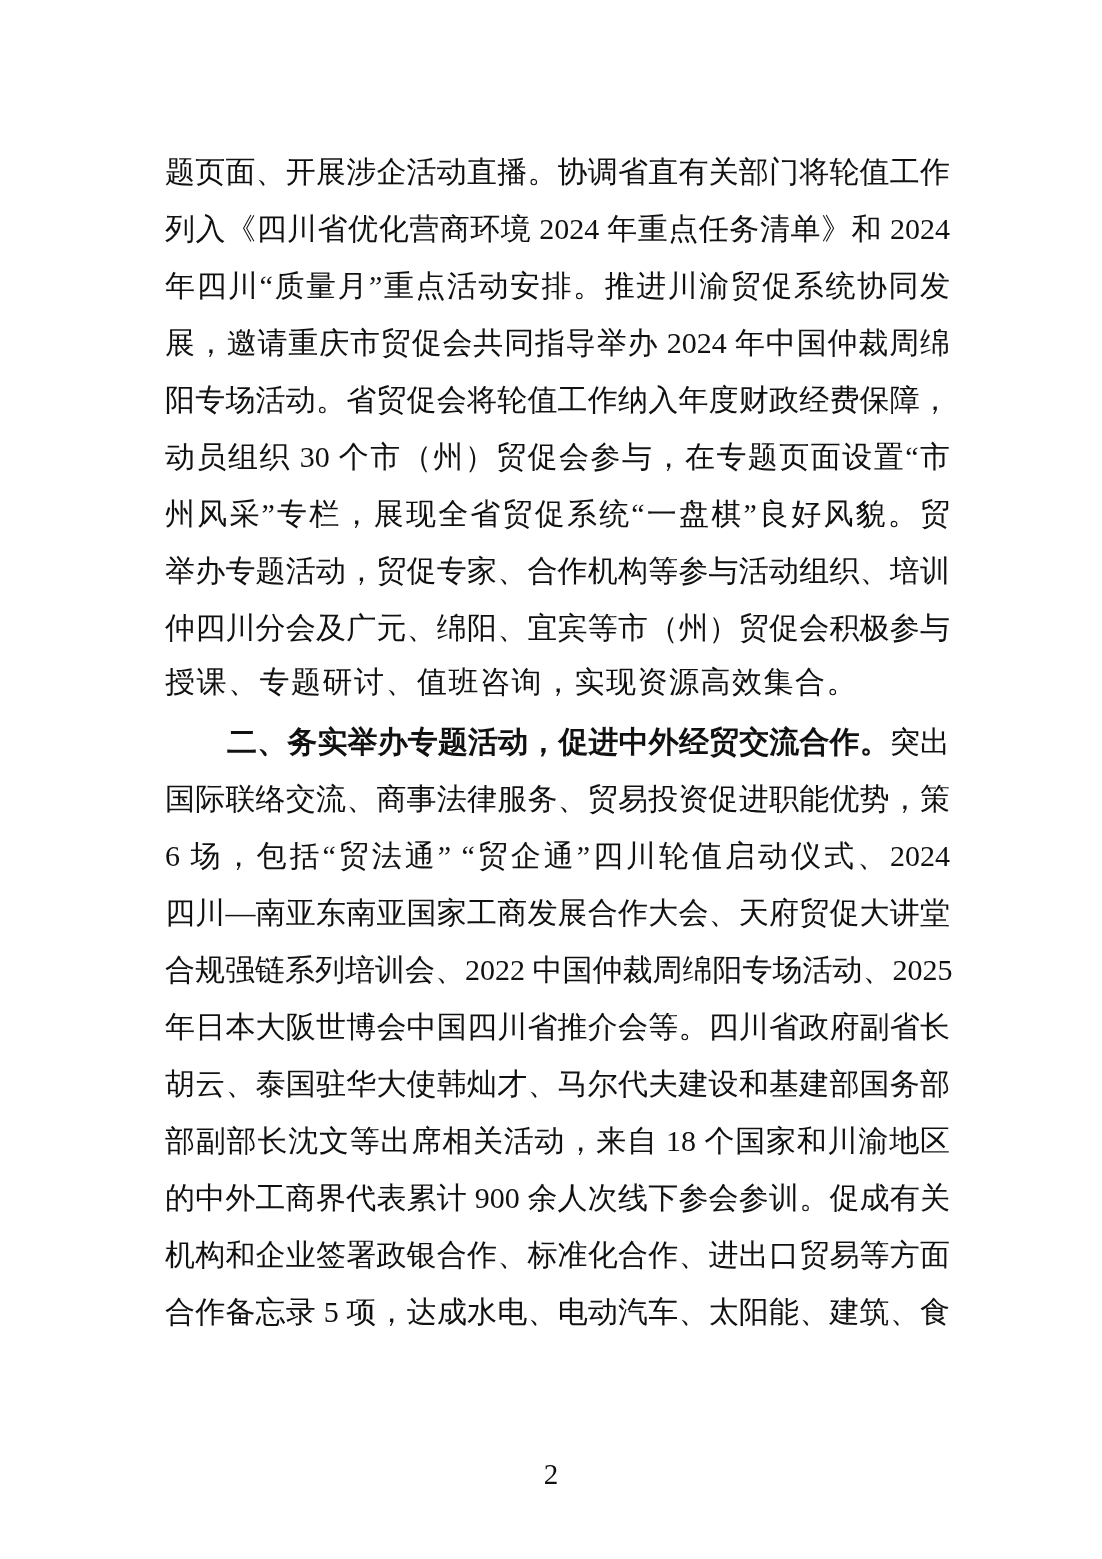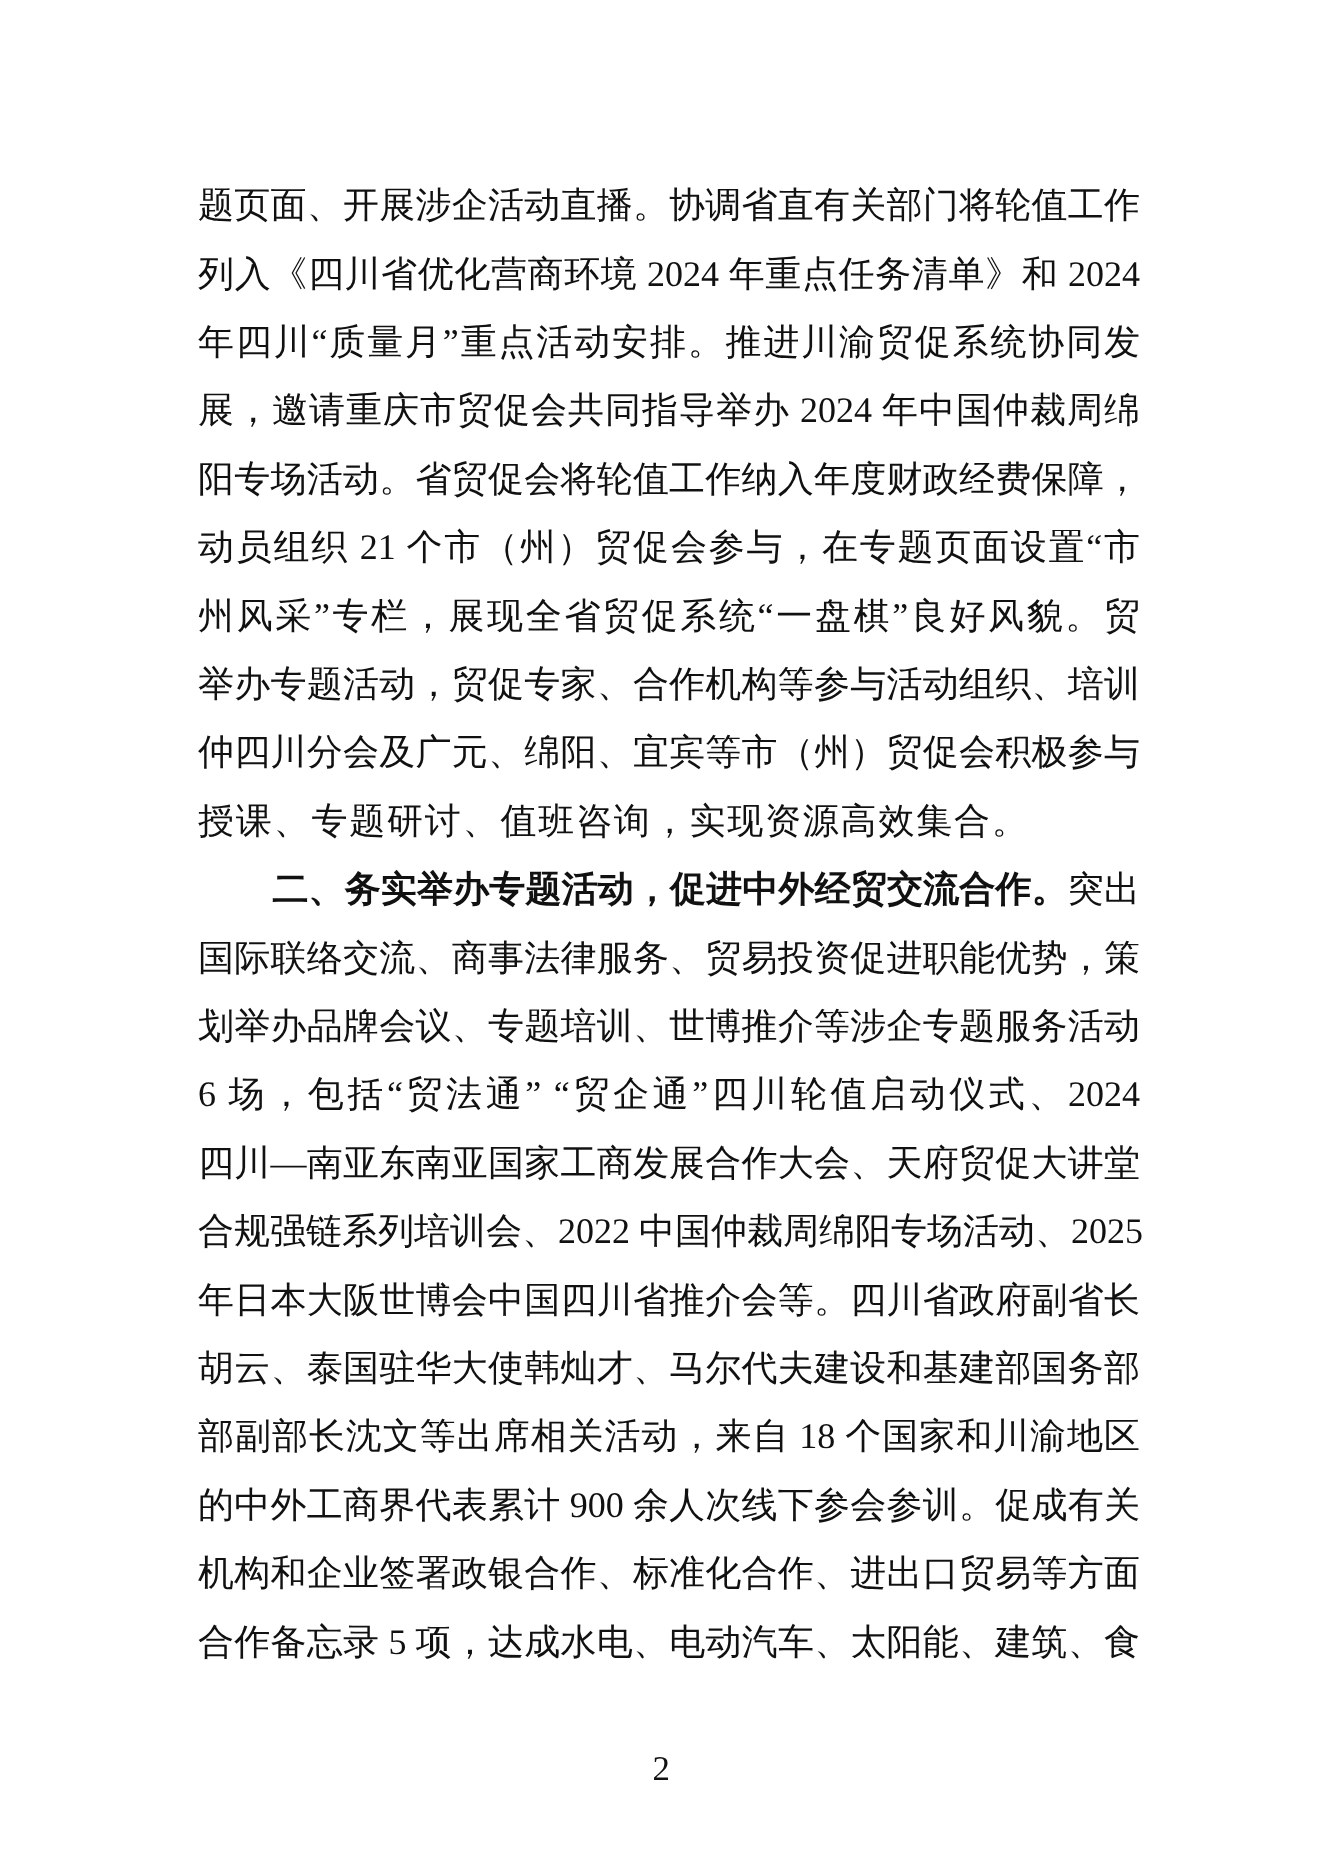--- a/index.html
+++ b/index.html
@@ -35,20 +35,21 @@
     white-space: nowrap;
     text-align: justify;
     text-align-last: justify;
     text-justify: inter-character;
     overflow: visible;
   }
   .line.nojust {
     text-align: right;
     text-align-last: left;
     letter-spacing: 1.5px;
+    font-family: Liberation Mono, monospace;
   }
   .line.indent {
     text-indent: 62px;
   }
   .bold-head {
     font-weight: 700;
     font-family: Liberation Mono, monospace;
   }
   .page-number {
     position: absolute;
@@ -65,32 +66,31 @@
 <body>
 
 <div class="page">
   <div class="content">
 
     <div class="line">题页面、开展涉企活动直播。协调省直有关部门将轮值工作</div>
     <div class="line">列入《四川省优化营商环境 2024 年重点任务清单》和 2024</div>
     <div class="line">年四川“质量月”重点活动安排。推进川渝贸促系统协同发</div>
     <div class="line">展，邀请重庆市贸促会共同指导举办 2024 年中国仲裁周绵</div>
     <div class="line">阳专场活动。省贸促会将轮值工作纳入年度财政经费保障，</div>
-    <div class="line">动员组织 21 个市（州）贸促会参与，在专题页面设置“市</div>
+    <div class="line">动员组织 30 个市（州）贸促会参与，在专题页面设置“市</div>
     <div class="line">州风采”专栏，展现全省贸促系统“一盘棋”良好风貌。贸</div>
     <div class="line">举办专题活动，贸促专家、合作机构等参与活动组织、培训</div>
     <div class="line">仲四川分会及广元、绵阳、宜宾等市（州）贸促会积极参与</div>
     <div class="line nojust">授课、专题研讨、值班咨询，实现资源高效集合。</div>
 
     <div class="line indent">
       <span class="bold-head">二、务实举办专题活动，促进中外经贸交流合作。</span><span>突出</span>
     </div>
 
     <div class="line">国际联络交流、商事法律服务、贸易投资促进职能优势，策</div>
-    <div class="line">划举办品牌会议、专题培训、世博推介等涉企专题服务活动</div>
     <div class="line">6 场，包括“贸法通” “贸企通”四川轮值启动仪式、2024</div>
     <div class="line">四川—南亚东南亚国家工商发展合作大会、天府贸促大讲堂</div>
     <div class="line">合规强链系列培训会、2022 中国仲裁周绵阳专场活动、2025</div>
     <div class="line">年日本大阪世博会中国四川省推介会等。四川省政府副省长</div>
     <div class="line">胡云、泰国驻华大使韩灿才、马尔代夫建设和基建部国务部</div>
     <div class="line">部副部长沈文等出席相关活动，来自 18 个国家和川渝地区</div>
     <div class="line">的中外工商界代表累计 900 余人次线下参会参训。促成有关</div>
     <div class="line">机构和企业签署政银合作、标准化合作、进出口贸易等方面</div>
     <div class="line">合作备忘录 5 项，达成水电、电动汽车、太阳能、建筑、食</div>
 

